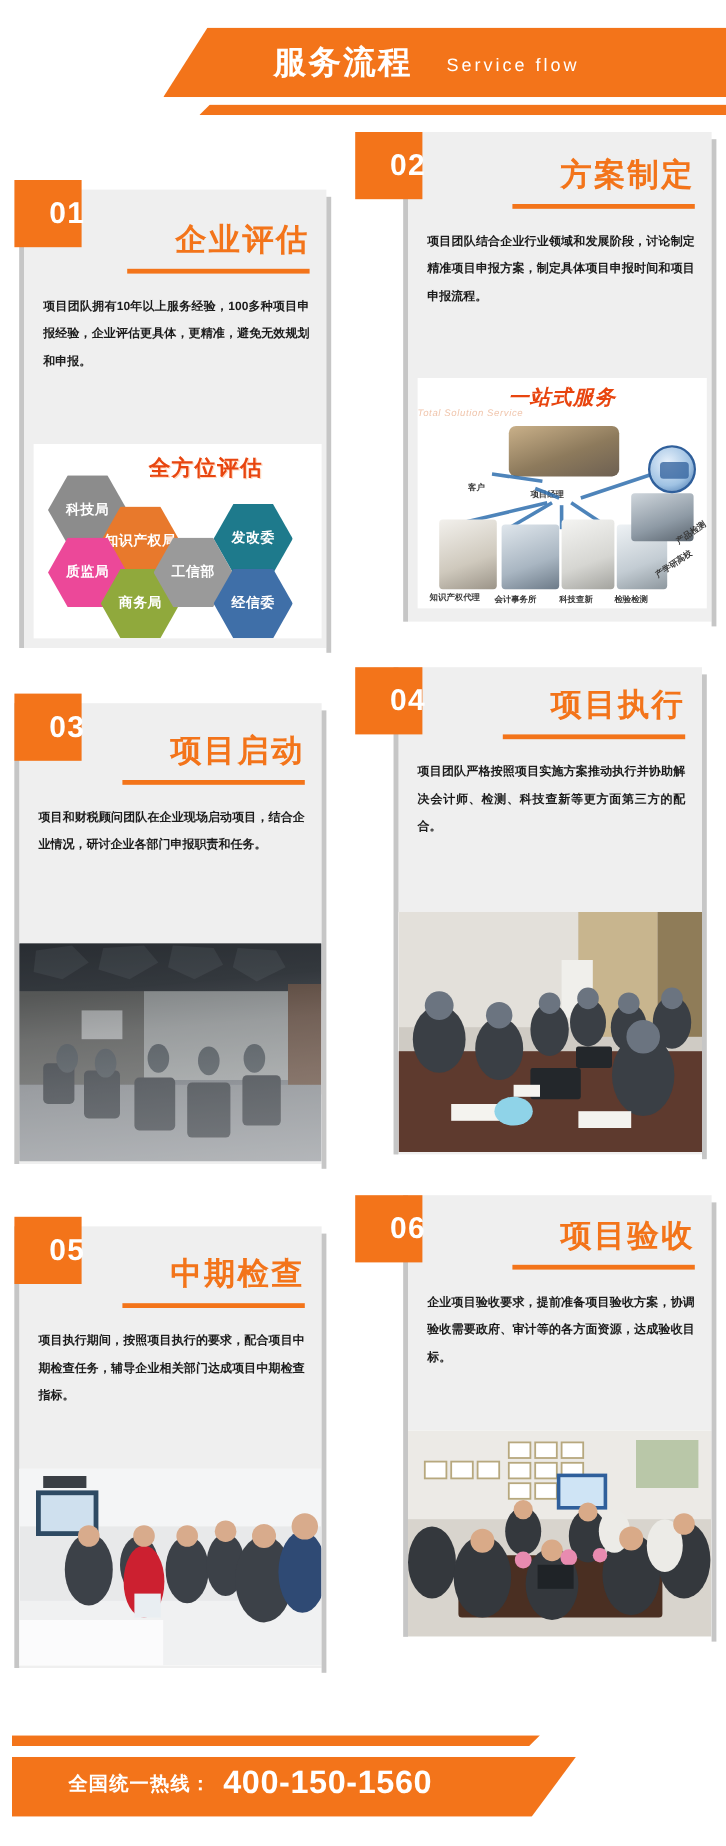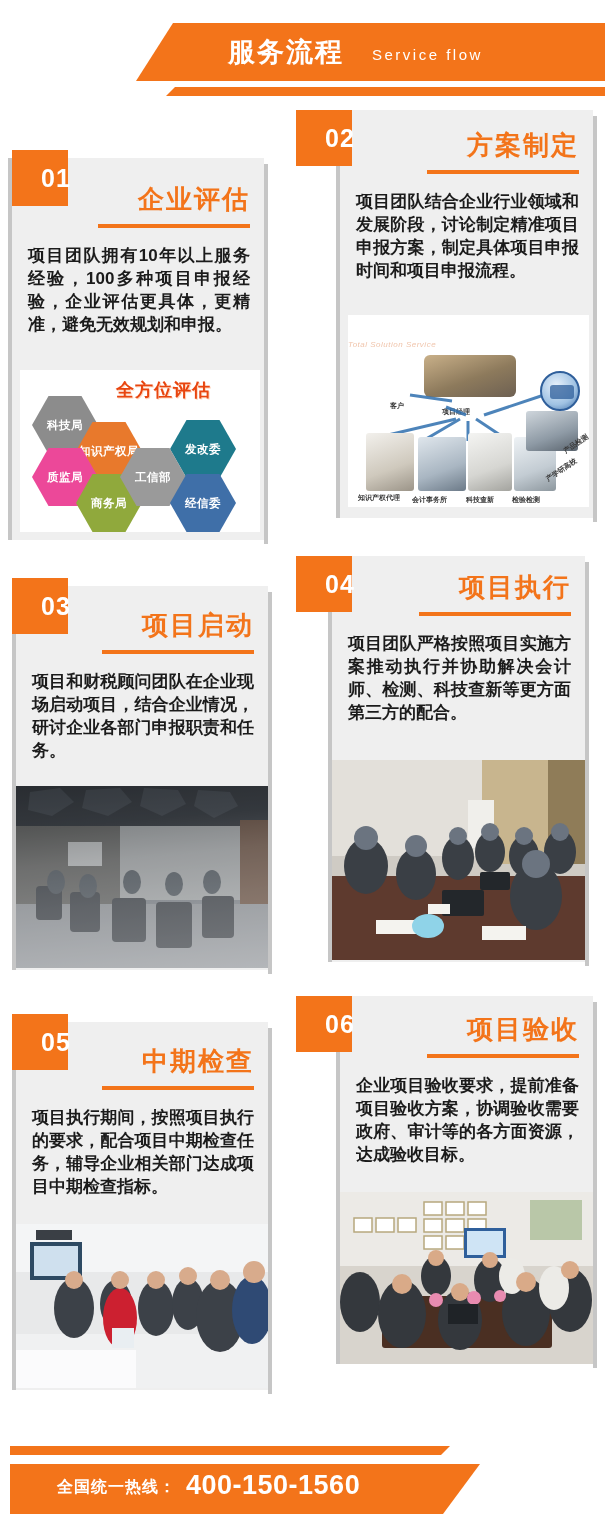--- a/index.html
+++ b/index.html
@@ -55,21 +55,21 @@
     position:absolute; right:14px;
     font-size:26px; font-weight:bold; color:#F3741A;
     letter-spacing:2px; line-height:34px; white-space:nowrap;
   }
   .title-rule {
     position:absolute; right:14px; height:4px; background:#F3741A;
   }
   .card-body {
     position:absolute; left:0; right:0;
     padding:0 14px 0 16px;
-    font-size:17px; line-height:23px; color:#1b1b1b;
+    font-size:10px; line-height:23px; color:#1b1b1b;
     font-weight:bold; text-align:justify;
   }
   .media { position:absolute; overflow:hidden; background:#ffffff; }
 
   
   .hexwrap { position:absolute; background:#ffffff; overflow:hidden; }
   .hexwrap .hx-title {
     position:absolute; font-size:18px; font-weight:bold;
     color:#E8450F; letter-spacing:1px; white-space:nowrap;
     text-shadow:1px 1px 0 #ffd9c2;
@@ -143,21 +143,21 @@
 
 <div id="root">
 
   <div class="header">
     <div class="hdr-band"></div>
     <div class="hdr-stripe"></div>
     <div class="hdr-cn">服务流程</div>
     <div class="hdr-en">Service flow</div>
   </div>
 
-  <div class="card" style="left:8px; top:158px; width:256px; height:382px;">
+  <div class="card" style="left:16px; top:158px; width:256px; height:382px;">
     <div class="card-title" style="top:24px;">企业评估</div>
     <div class="title-rule" style="top:66px; width:152px;"></div>
     <div class="card-body" style="top:86px;">项目团队拥有10年以上服务经验，100多种项目申报经验，企业评估更具体，更精准，避免无效规划和申报。</div>
 
     <div class="hexwrap" style="left:8px; top:212px; width:240px; height:162px;">
       <div class="hx-title" style="left:96px; top:8px;">全方位评估</div>
       <div class="hex" style="left:12px;  top:26px;  background:#8C8C8C;">科技局</div>
       <div class="hex" style="left:56px;  top:52px;  background:#E8792C;">知识产权局</div>
       <div class="hex" style="left:12px;  top:78px;  background:#ec4899;">质监局</div>
       <div class="hex" style="left:56px;  top:104px; background:#90A93C;">商务局</div>
@@ -167,20 +167,21 @@
     </div>
   </div>
   <div class="badge" style="left:12px; top:150px;">01</div>
 
   <div class="card" style="left:336px; top:110px; width:257px; height:408px;">
     <div class="card-title" style="top:18px;">方案制定</div>
     <div class="title-rule" style="top:60px; width:152px;"></div>
     <div class="card-body" style="top:80px;">项目团队结合企业行业领域和发展阶段，讨论制定精准项目申报方案，制定具体项目申报时间和项目申报流程。</div>
 
     <div class="onestop" style="left:8px; top:205px; width:241px; height:192px;">
+      <div class="os-title">一站式服务</div>
       <div class="os-sub">Total Solution Service</div>
 
       <div class="os-hub" style="left:76px; top:40px; width:92px; height:42px;"></div>
       <div class="os-label" style="left:42px; top:86px;">客户</div>
       <div class="os-label" style="left:94px; top:92px;">项目经理</div>
 
       <svg style="position:absolute; left:0; top:0; width:241px; height:192px;">
         <g stroke="#2f6fae" stroke-width="3" fill="none" opacity="0.85">
           <path d="M104 86 L62 80"></path>
           <path d="M98 92 L118 100"></path>

